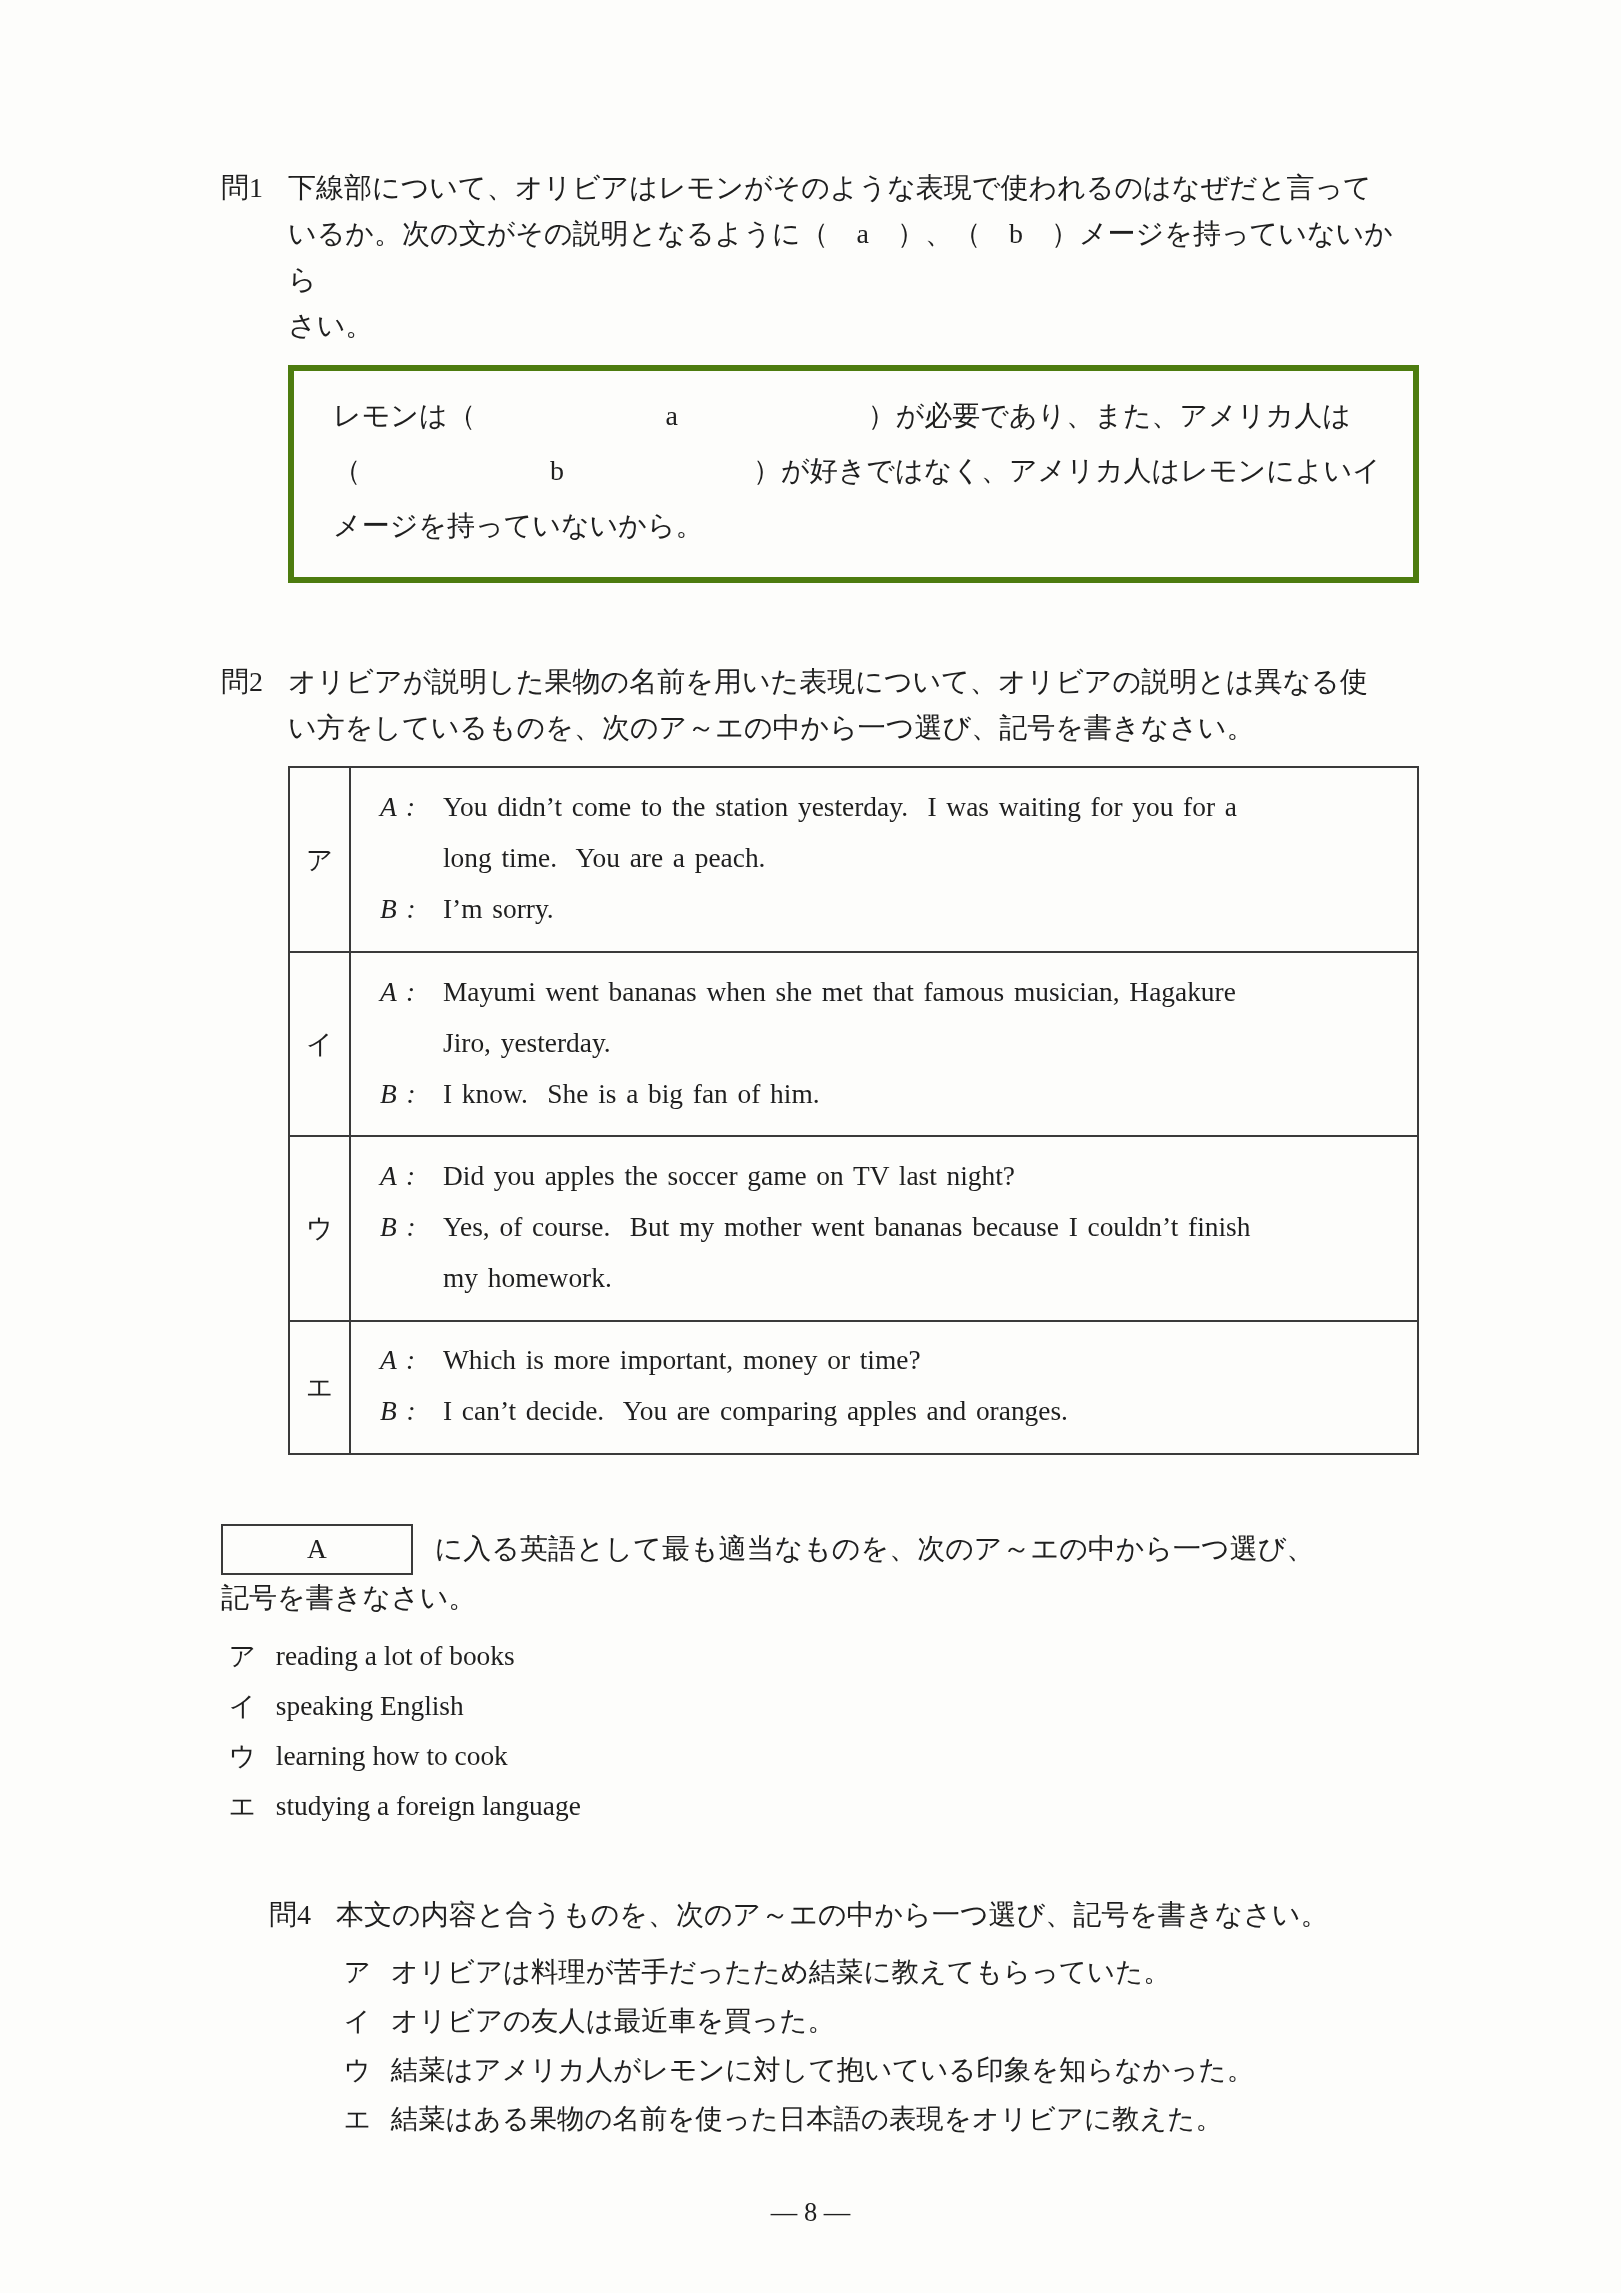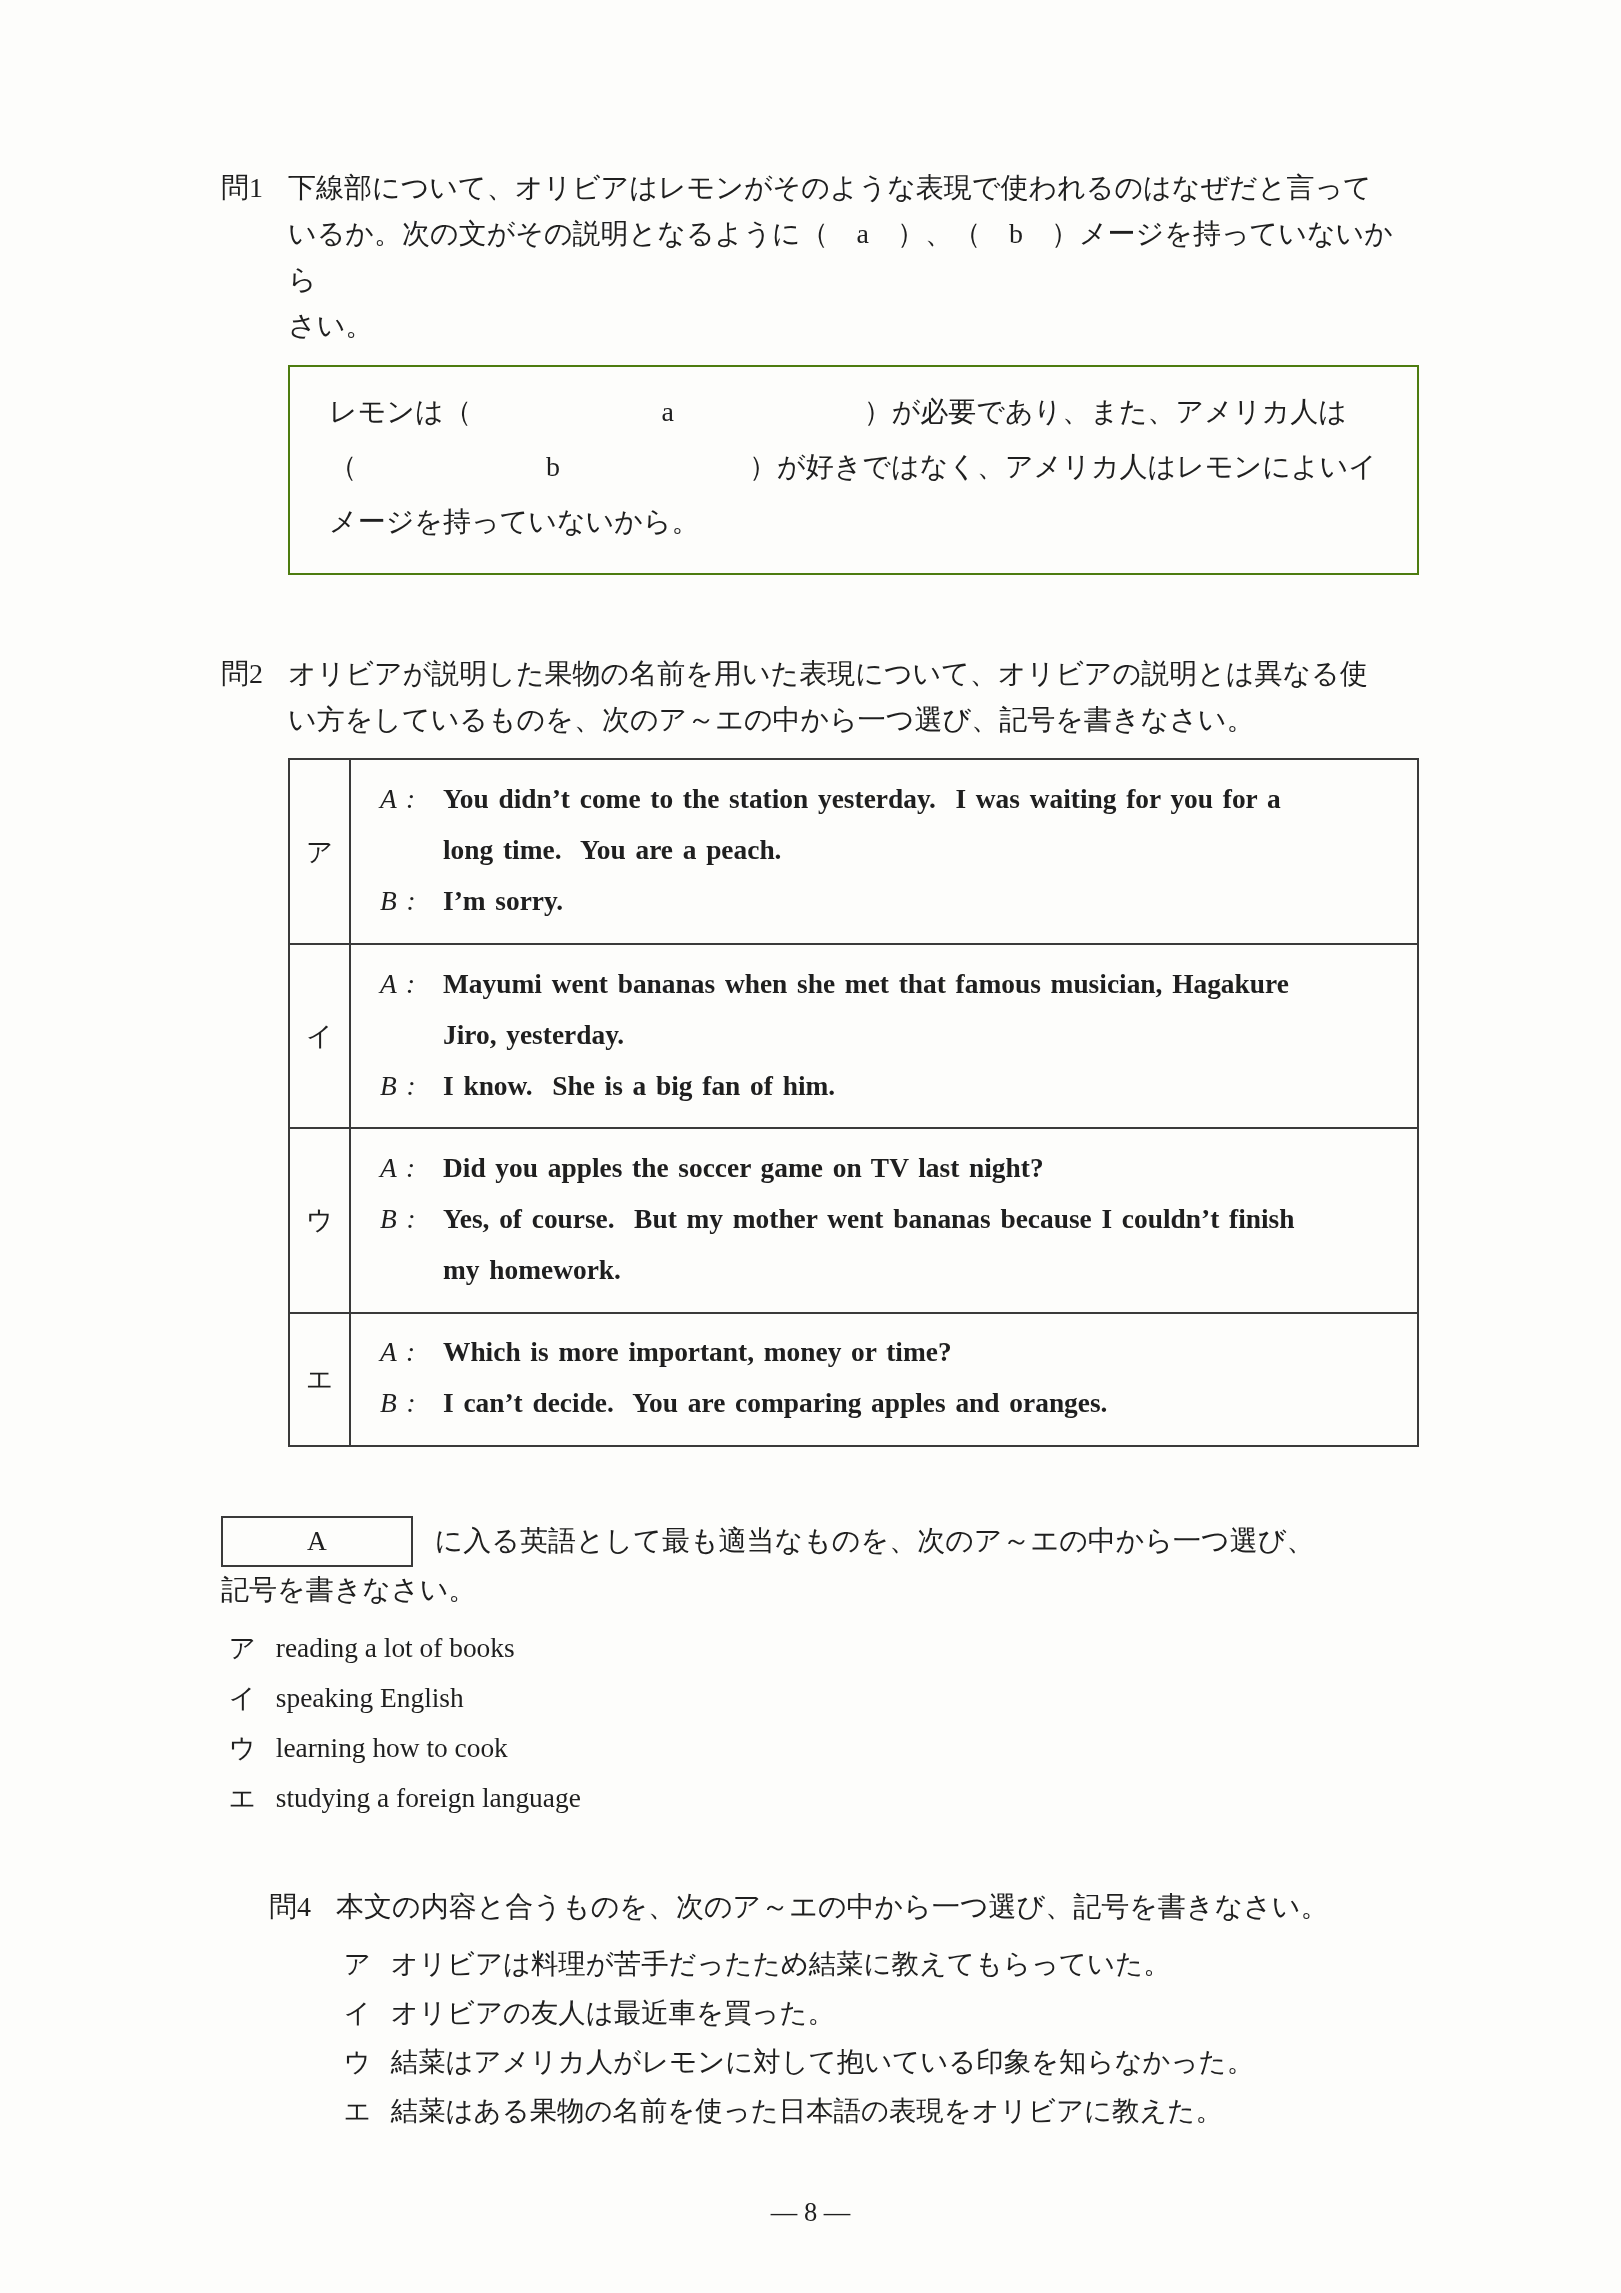--- a/index.html
+++ b/index.html
@@ -23,21 +23,21 @@
   .jp { font-size: 28px; line-height: 46px; }
 
   .q-head { display: flex; }
   .q-label { flex: 0 0 67px; font-size: 28px; line-height: 46px; }
   .q-body { flex: 1; }
 
   
   .answer-box {
     margin: 15.7px 0 0 67px;
     width: 1131px;
-    border: 2px solid #4d7c0f;
+    border: 6px solid #4d7c0f;
     padding: 17.6px 39px 23.5px;
     font-size: 28px;
     line-height: 55px;
   }
   .ab-line { white-space: nowrap; }
   .blank { display: inline-block; width: 392px; text-align: center; }
 
   
   .qtable {
     margin: 15.7px 0 0 67px;
@@ -48,21 +48,21 @@
   .qrow:first-child { border-top: none; }
   .qkey {
     flex: 0 0 61px;
     border-right: 2px solid #3a3a3a;
     display: flex; align-items: center; justify-content: center;
     font-size: 26.5px;
   }
   .qcell { flex: 1; padding: 13.7px 29px 15.7px; font-size: 27.4px; line-height: 51px; word-spacing: 2.9px; }
   .dline { display: flex; }
   .dsp { flex: 0 0 63px; font-style: italic; }
-  .dtx { flex: 1; white-space: pre-wrap; font-weight: bold; }
+  .dtx { flex: 1; white-space: pre-wrap; }
 
   
   .sec-q2 { margin-top: 76px; }
   .sec-q3 { margin-top: 69px; }
   .sec-q4 { margin-top: 61px; margin-left: 48px; }
   .q3-first { display: flex; align-items: center; }
   .abox {
     display: inline-block;
     width: 192px;
     border: 2px solid #3a3a3a;

